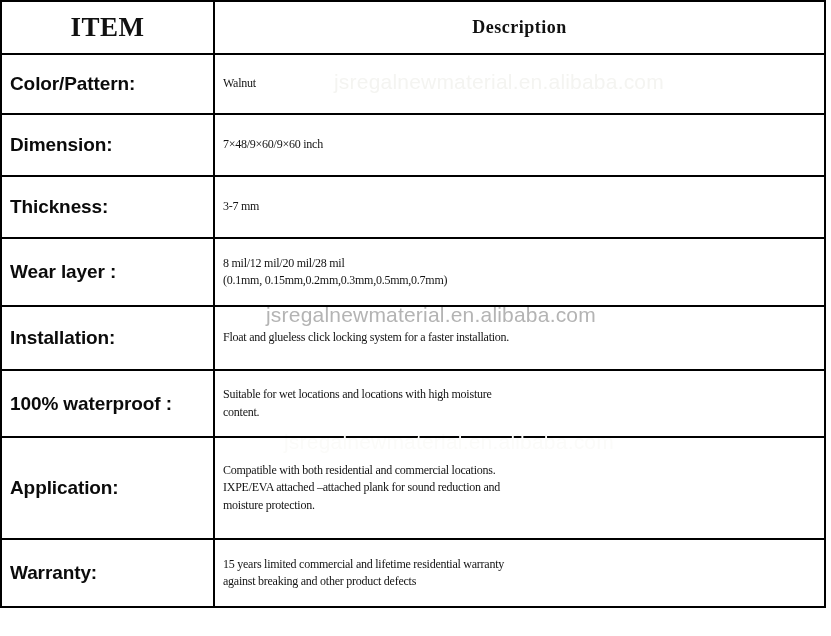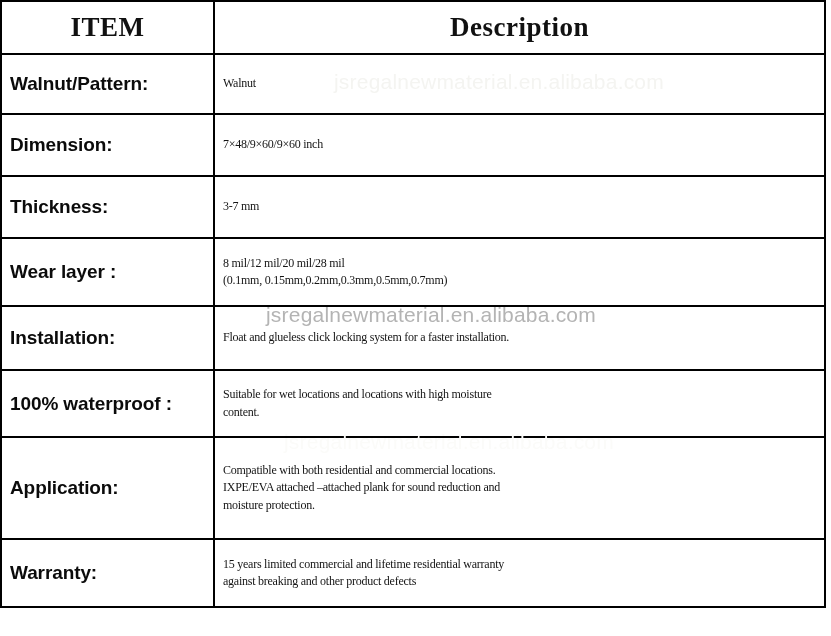--- a/index.html
+++ b/index.html
@@ -81,21 +81,21 @@
     background: #e3e1cf;
     font-family: "Liberation Serif", serif;
     font-weight: bold;
     color: #111111;
     text-align: center;
     padding: 0;
     height: 51px;
     letter-spacing: 0.5px;
   }
   th.th-item { width: 211px; font-size: 27px; }
-  th.th-desc { font-size: 27px; }
+  th.th-desc { font-size: 18px; }
 
   
   td.label-cell {
     width: 211px;
     padding: 0 0 0 8px;
     font-family: "Liberation Sans", sans-serif;
     font-weight: bold;
     font-size: 19px;
     color: #0b0b0b;
     letter-spacing: -0.1px;
@@ -149,21 +149,21 @@
   <table class="spec-table">
     <thead>
       <tr>
         <th class="th-item">ITEM</th>
         <th class="th-desc">Description</th>
       </tr>
     </thead>
     <tbody>
 
       <tr class="r-color">
-        <td class="label-cell">Walnut/Pattern:</td>
+        <td class="label-cell">Color/Pattern:</td>
         <td class="value-cell">
           <span class="line">Walnut</span>
         </td>
       </tr>
 
       <tr class="r-dimension">
         <td class="label-cell">Dimension:</td>
         <td class="value-cell">
           <span class="line">7×48/9×60/9×60 inch</span>
         </td>

